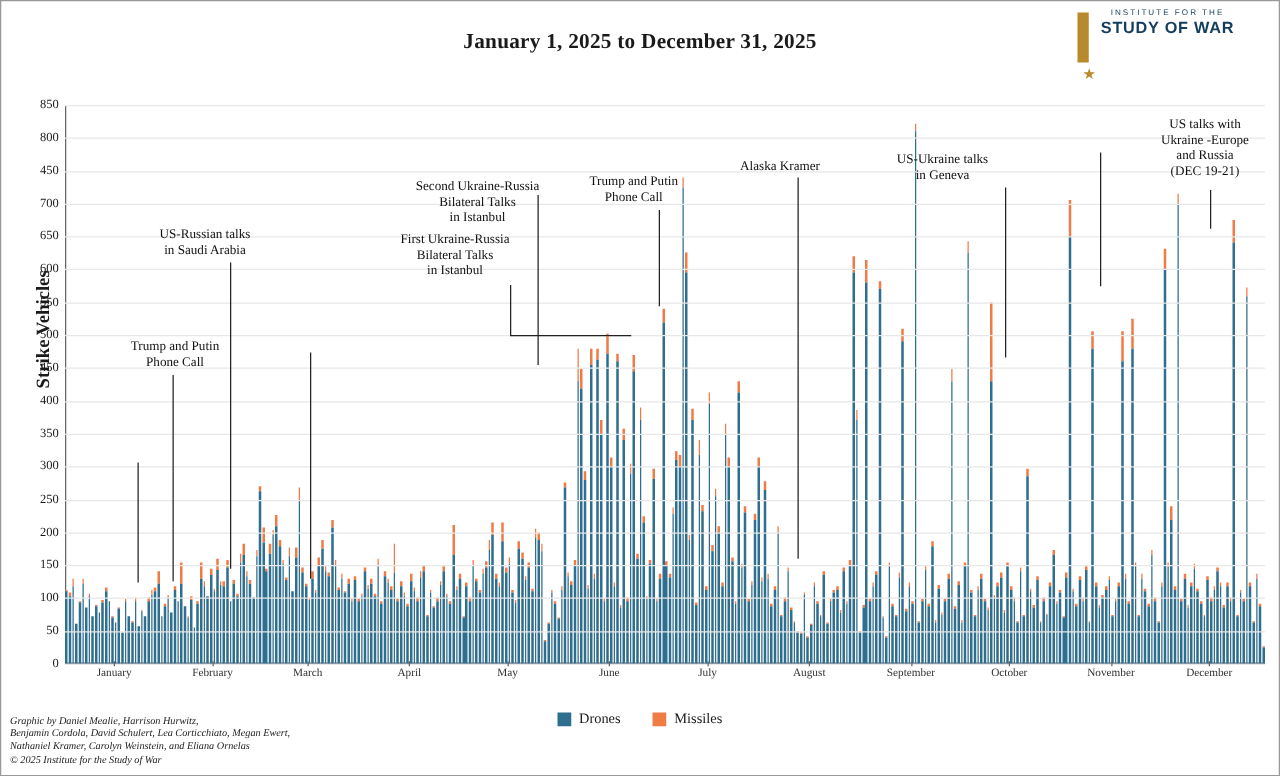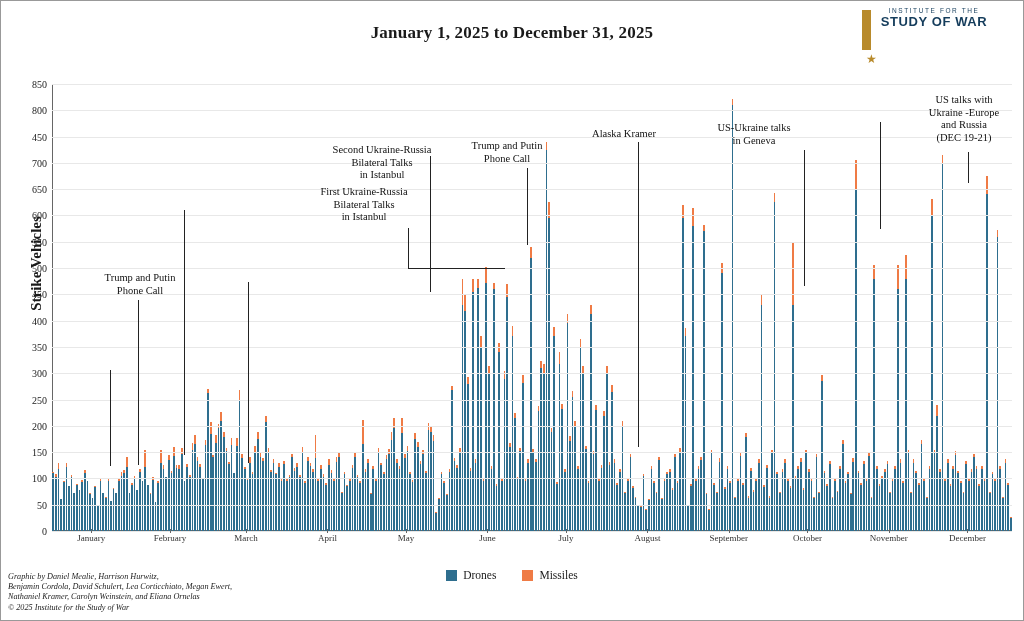--- a/index.html
+++ b/index.html
@@ -1768,20 +1768,22 @@
     <div class="month-label" style="left: 836.721px;">November</div>
     <div class="month-tick" style="left: 915.41px;"></div>
     <div class="month-label" style="left: 915.41px;">December</div>
   </div>
 
 <div id="annotations">
     <div class="leader leader-v" style="left: 110px; top: 370px; height: 96px;"></div>
     <div class="anno-text" style="left: 85px; top: 272px; width: 110px;">Trump and Putin
 Phone Call</div>
     <div class="leader leader-v" style="left: 138px; top: 300px; height: 165px;"></div>
+    <div class="anno-text" style="left: 108px; top: 182px; width: 112px;">US-Russian talks
+in Saudi Arabia</div>
     <div class="leader leader-v" style="left: 184px; top: 210px; height: 245px;"></div>
     <div class="leader leader-v" style="left: 248px; top: 282px; height: 181px;"></div>
     <div class="anno-text" style="left: 300px; top: 186px; width: 128px;">First Ukraine-Russia
 Bilateral Talks
 in Istanbul</div>
     <div class="leader leader-v" style="left: 408px; top: 228px; height: 40px;"></div>
     <div class="leader leader-h" style="left: 408px; top: 268px; width: 97px;"></div>
     <div class="anno-text" style="left: 312px; top: 114px; width: 140px; margin-top: 30px;">Second Ukraine-Russia
 Bilateral Talks
 in Istanbul</div>

